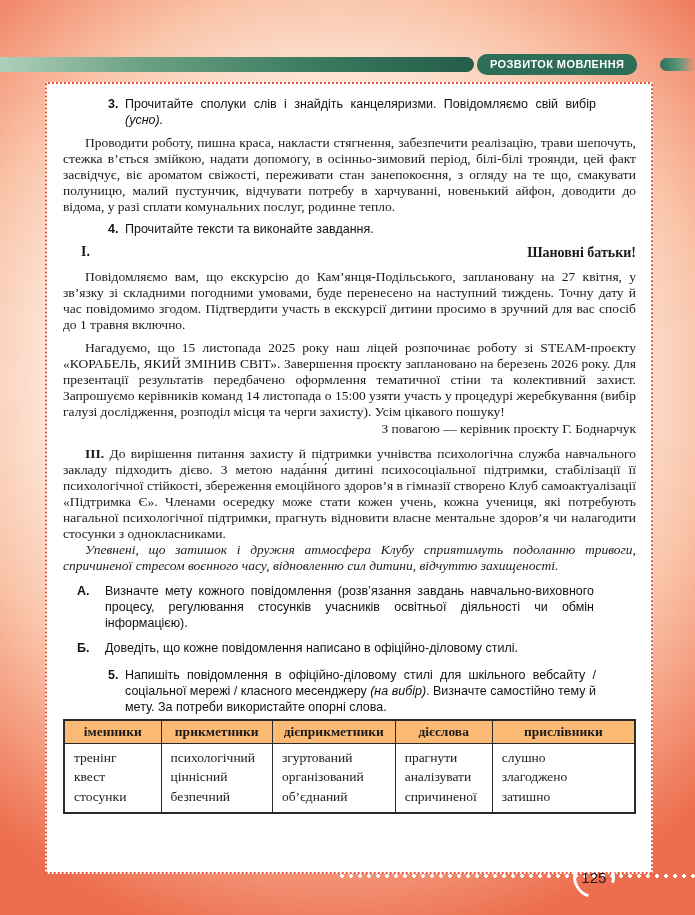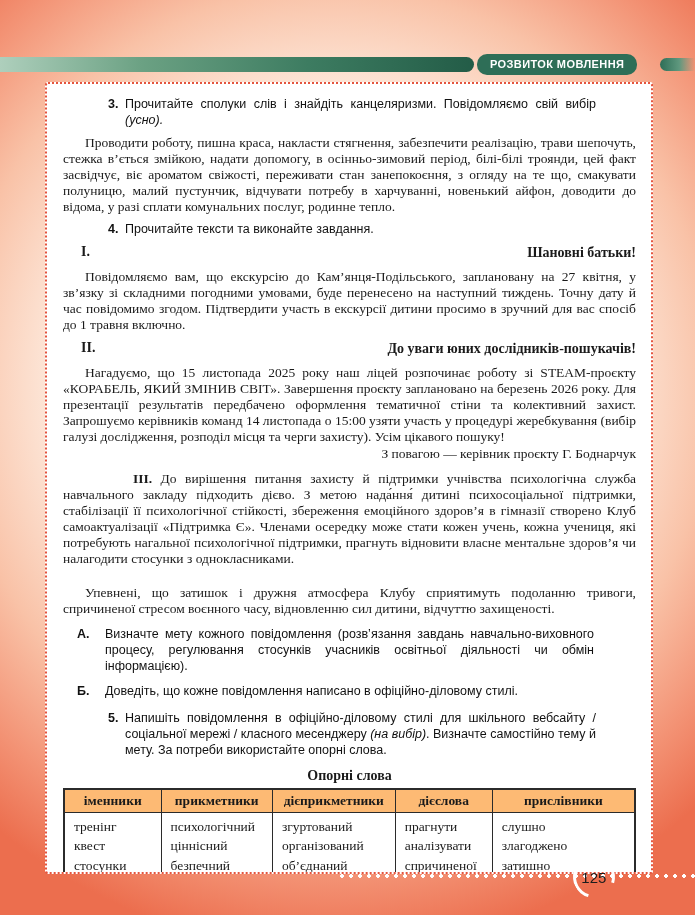--- a/index.html
+++ b/index.html
@@ -48,22 +48,22 @@
   .subtask .tbody{flex:1;text-align:justify;}
   .bodytext{
     margin:7px 0 0 0;font-size:13.5px;line-height:16px;
     text-align:justify;text-indent:22px;
   }
   .letter-head{position:relative;margin-top:7px;height:18px;}
   .lnum{position:absolute;left:18px;top:0;font-weight:bold;font-size:14px;}
   .ltitle{display:block;text-align:right;font-weight:bold;font-size:14px;line-height:18px;}
   .signoff{margin-top:1px;font-size:13.5px;line-height:16.5px;text-align:right;}
   .p-first{margin-top:8px;}
-  .p-follow{margin-top:18px;}
-  b.inline-num{font-weight:bold;margin-left:48px;}
+  .p-follow{margin-top:0;font-style:italic;}
+  b.inline-num{font-weight:bold;}
   
   .tbl-title{margin-top:9px;text-align:center;font-weight:bold;font-size:14px;line-height:17px;}
   table.words{
     width:100%;margin-top:4px;border-collapse:collapse;
     font-size:13.5px;border:2px solid #2b2b2b;
   }
   table.words th{
     background:#fdba74;border:1px solid #2b2b2b;font-weight:bold;
     padding:3px 4px;text-align:center;font-size:13.5px;
   }
@@ -115,45 +115,40 @@
       <span class="tnum">4.</span>
       <span class="tbody">Прочитайте тексти та виконайте завдання.</span>
     </div>
 
     <div class="letter-head">
       <span class="lnum">I.</span>
       <span class="ltitle">Шановні батьки!</span>
     </div>
     <p class="bodytext">Повідомляємо вам, що екскурсію до Кам’янця-Подільського, заплановану на 27 квітня, у зв’язку зі складними погодними умовами, буде перенесено на наступний тиждень. Точну дату й час повідомимо згодом. Підтвердити участь в екскурсії дитини просимо в зручний для вас спосіб до 1 травня включно.</p>
 
-    <div class="letter-head">
-      <span class="lnum">II.</span>
-      <span class="ltitle">До уваги юних дослідників-пошукачів!</span>
-    </div>
     <p class="bodytext">Нагадуємо, що 15 листопада 2025 року наш ліцей розпочинає роботу зі STEAM-проєкту «КОРАБЕЛЬ, ЯКИЙ ЗМІНИВ СВІТ». Завершення проєкту заплановано на березень 2026 року. Для презентації результатів передбачено оформлення тематичної стіни та колективний захист. Запрошуємо керівників команд 14 листопада о 15:00 узяти участь у процедурі жеребкування (вибір галузі дослідження, розподіл місця та черги захисту). Усім цікавого пошуку!</p>
     <div class="signoff">З повагою — керівник проєкту Г. Боднарчук</div>
 
     <p class="bodytext p-first"><b class="inline-num">III.</b> <span>До вирішення питання захисту й підтримки учнівства психологічна служба навчального закладу підходить дієво. З метою нада́ння́ дитині психосоціальної підтримки, стабілізації її психологічної стійкості, збереження емоційного здоров’я в гімназії створено Клуб самоактуалізації «Підтримка Є». Членами осередку може стати кожен учень, кожна учениця, які потребують нагальної психологічної підтримки, прагнуть відновити власне ментальне здоров’я чи налагодити стосунки з однокласниками.</span></p>
     <p class="bodytext p-follow">Упевнені, що затишок і дружня атмосфера Клубу сприятимуть подоланню тривоги, спричиненої стресом воєнного часу, відновленню сил дитини, відчуттю захищеності.</p>
 
     <div class="subtask sans">
       <span class="tnum">А.</span>
       <span class="tbody">Визначте мету кожного повідомлення (розв’язання завдань навчально-виховного процесу, регулювання стосунків учасників освітньої діяльності чи обмін інформацією).</span>
     </div>
     <div class="subtask sans">
       <span class="tnum">Б.</span>
       <span class="tbody">Доведіть, що кожне повідомлення написано в офіційно-діловому стилі.</span>
     </div>
 
     <div class="task sans" style="margin-top:11px">
       <span class="tnum">5.</span>
       <span class="tbody"><span>Напишіть повідомлення в офіційно-діловому стилі для шкільного вебсайту / соціальної мережі / класного месенджеру</span> <i>(на вибір)</i><span>. Визначте самостійно тему й мету. За потреби використайте опорні слова.</span></span>
     </div>
 
-    <div class="tbl-title">Опорні слова</div>
 
     <table class="words">
       <colgroup>
         <col style="width:17%">
           <col style="width:19.5%">
           <col style="width:21.5%">
           <col style="width:17%">
           <col style="width:25%">
       </colgroup>
       <thead>

